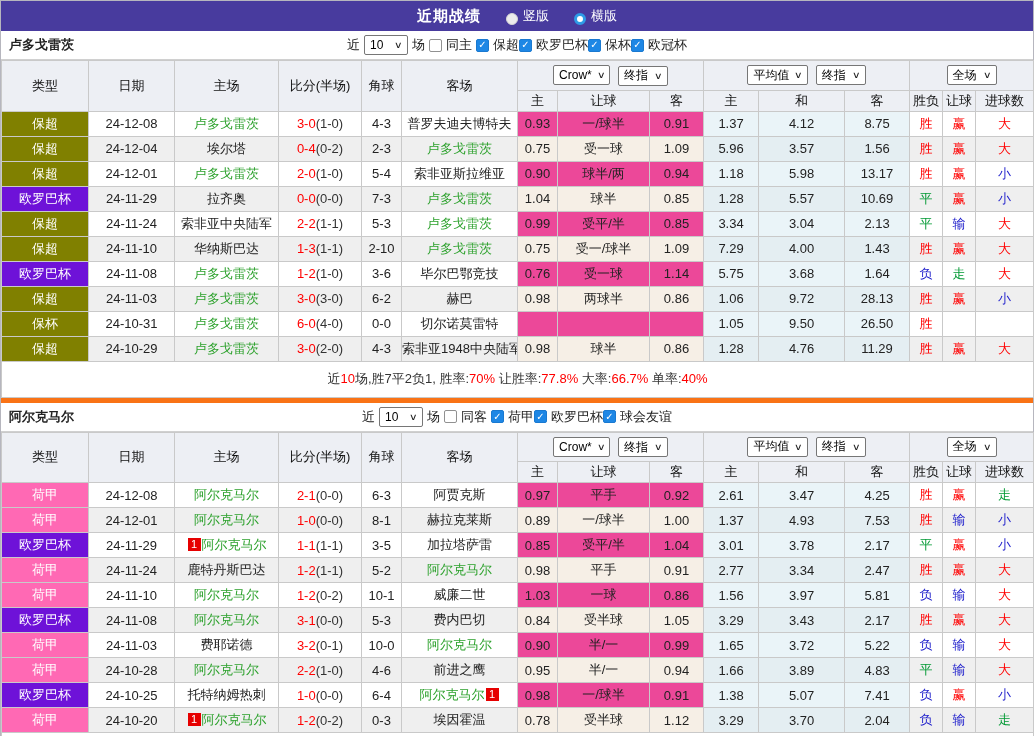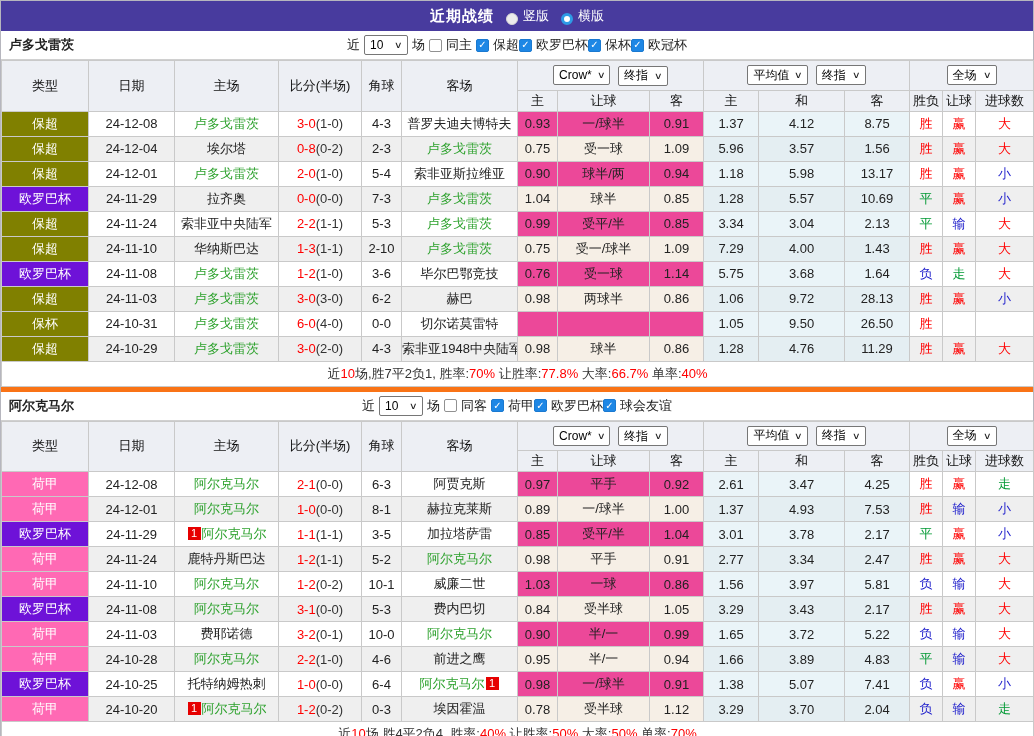--- a/index.html
+++ b/index.html
@@ -1,19 +1,19 @@
 <!DOCTYPE html>
 <html><head>
 <meta charset="utf-8">
 <style>
 *{box-sizing:border-box;margin:0;padding:0}
 html,body{background:#fff}
 body{width:1034px;font-family:"Liberation Sans","DejaVu Sans",sans-serif;color:#222}
 .page{width:1034px;border:1px solid #b6b6be;background:#fff}
-.topbar{height:30px;background:#483b9e;display:flex;align-items:center;justify-content:center;gap:12px}
+.topbar{height:30px;background:#483b9e;display:flex;align-items:center;justify-content:center;gap:25px}
 .topbar-title{color:#fff;font-weight:bold;font-size:15px;letter-spacing:1px}
 .radio-item{display:inline-flex;align-items:flex-end;gap:5px;color:#fff;font-size:13px;cursor:pointer}
 .radio{width:12px;height:12px;border-radius:50%;background:#ececec;display:inline-block;border:1px solid #d6d6d6}
 .radio.on{background:#fff;border:3px solid #2e9be6}
 .section-bar{height:29px;position:relative;display:flex;align-items:center;background:#fff;border-bottom:1px solid #d0d0d0}
 .team-title{font-weight:bold;font-size:13px;margin-left:8px;position:relative;z-index:2}
 .filters{position:absolute;left:0;right:0;display:flex;justify-content:center;align-items:center;gap:4px;font-size:13px}
 .sel{display:inline-flex;align-items:center;justify-content:space-between;gap:6px;border:1px solid #767676;border-radius:2px;background:#fff;height:20px;padding:1px 5px;font-size:12px;color:#000;cursor:pointer}
 .sel .car{font-size:9px;color:#222;transform:scaleX(1.3)}
 .num-sel{min-width:44px}
@@ -38,21 +38,21 @@
 .type-purple{background:#6e12d8}
 .type-pink{background:#ff69b4}
 .score-main{color:#f00}
 .score-half{color:#333}
 .team-name-plain{color:#222}
 span.green{color:#2ca12c}
 .card-badge{display:inline-block;background:#e60000;color:#fff;width:13px;height:13px;line-height:13px;font-size:11px;text-align:center;margin:0 1px;vertical-align:1px}
 .c-red{color:#f00}
 .c-blue{color:#2222cc}
 .c-green{color:#009933}
-.summary{height:25px;background:#fff;color:#333;font-size:13px}
+.summary{height:36px;background:#fff;color:#333;font-size:13px}
 .summary .red{color:#f00}
 #sections section + section{border-top:5px solid #f97316}
 </style>
 </head>
 <body>
 
 <div class="page">
   <div class="topbar">
     <span class="topbar-title">近期战绩</span>
     <label class="radio-item">
@@ -174,21 +174,21 @@
               <td class="avg">4.12</td>
               <td class="avg">8.75</td>
               <td class="stripe c-red">胜</td>
               <td class="stripe c-red">赢</td>
               <td class="stripe c-red">大</td>
             </tr>
             <tr class="even">
               <td class="type-cell type-olive">保超</td>
               <td class="stripe date-cell">24-12-04</td>
               <td class="stripe team-cell"><span class="team-name-plain">埃尔塔</span></td>
-              <td class="stripe score-cell"><span class="score-main">0-8</span><span class="score-half">(0-2)</span></td>
+              <td class="stripe score-cell"><span class="score-main">0-4</span><span class="score-half">(0-2)</span></td>
               <td class="stripe corner-cell">2-3</td>
               <td class="stripe team-cell"><span class="green">卢多戈雷茨</span></td>
               <td class="cream">0.75</td>
               <td class="cream">受一球</td>
               <td class="cream">1.09</td>
               <td class="avg">5.96</td>
               <td class="avg">3.57</td>
               <td class="avg">1.56</td>
               <td class="stripe c-red">胜</td>
               <td class="stripe c-red">赢</td>

